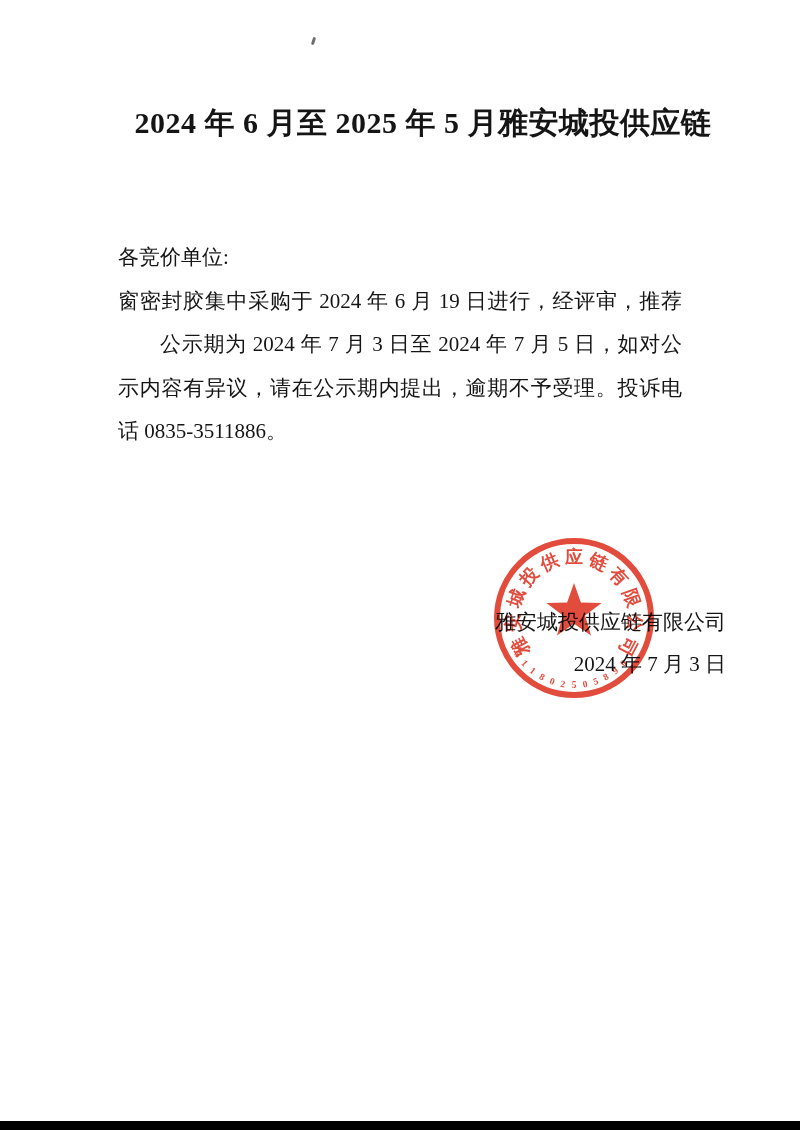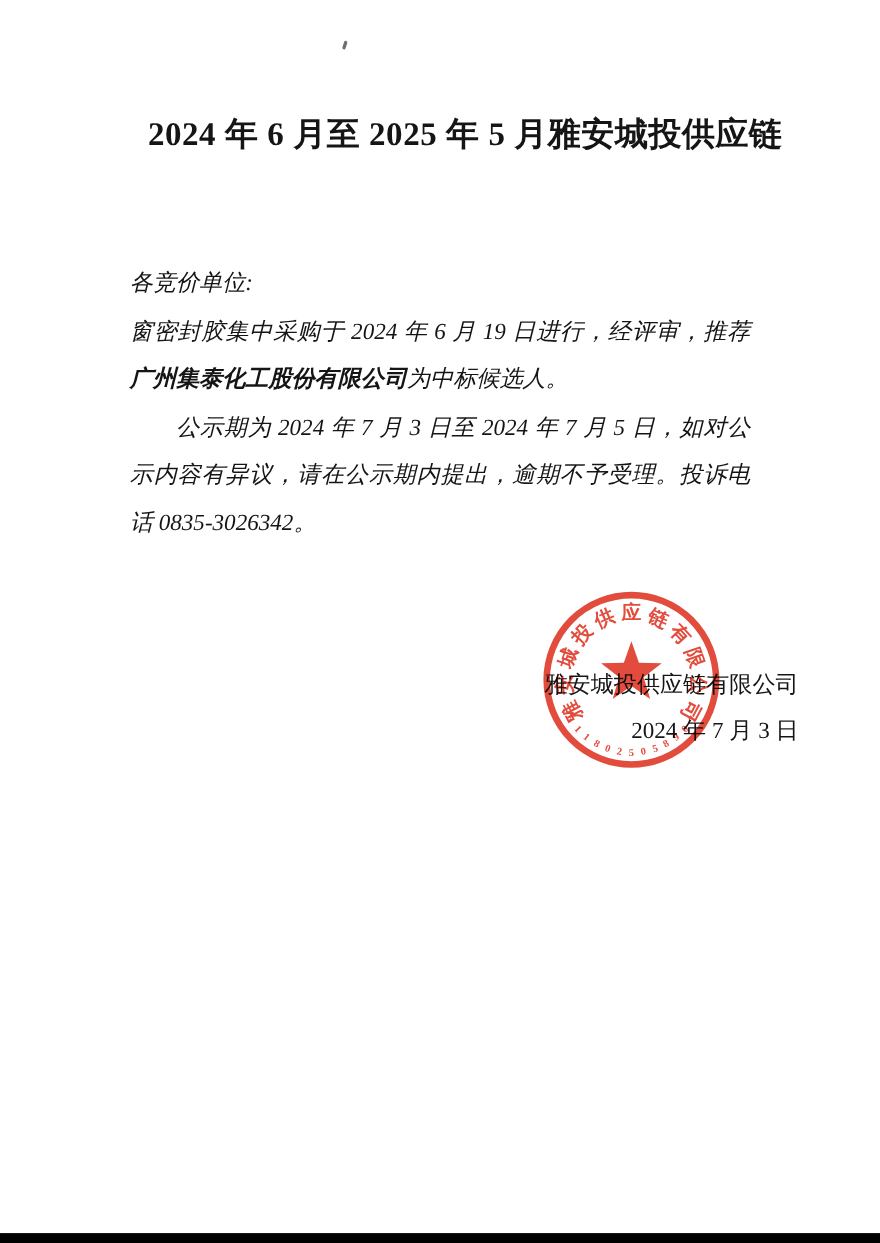--- a/index.html
+++ b/index.html
@@ -40,21 +40,20 @@
     position: absolute;
     top: 236px;
     left: 118px;
     width: 564px;
     font-size: 21px;
   }
   .bline {
     height: 43.5px;
     line-height: 43.5px;
     white-space: nowrap;
-    font-style: italic;
   }
   .bline.just {
     white-space: normal;
     text-align: justify;
     text-align-last: justify;
   }
   .bline.indent { text-indent: 2em; }
   .bline b { font-weight: bold; }
   .signature {
     position: absolute;
@@ -111,24 +110,23 @@
 
   <div class="speck"></div>
 
   <h1 class="title">
       <span class="tline">2024 年 6 月至 2025 年 5 月雅安城投供应链</span>
     </h1>
 
   <div class="body-block">
     <div class="bline">各竞价单位:</div>
     <div class="bline just">窗密封胶集中采购于 2024 年 6 月 19 日进行，经评审，推荐</div>
-    <div class="bline"><b>广州集泰化工股份有限公司</b><span>为中标候选人。</span></div>
     <div class="bline just indent">公示期为 2024 年 7 月 3 日至 2024 年 7 月 5 日，如对公</div>
     <div class="bline just">示内容有异议，请在公示期内提出，逾期不予受理。投诉电</div>
-    <div class="bline">话 0835-3026342。</div>
+    <div class="bline">话 0835-3511886。</div>
   </div>
 
   <div class="signature">
     <div class="sig-line">雅安城投供应链有限公司</div>
     <div class="sig-line">2024 年 7 月 3 日</div>
   </div>
 
   <svg class="seal" viewBox="-100 -100 200 200" xmlns="http://www.w3.org/2000/svg" style="color: rgb(224, 60, 44);">
     <circle class="seal-ring" cx="0" cy="0" r="77"></circle>
     <polygon class="seal-star" transform="translate(0,-6)" points="0,-29 6.88,-9.47 27.58,-8.96 11.13,3.62 17.05,23.46 0,11.7 -17.05,23.46 -11.13,3.62 -27.58,-8.96 -6.88,-9.47"></polygon>

